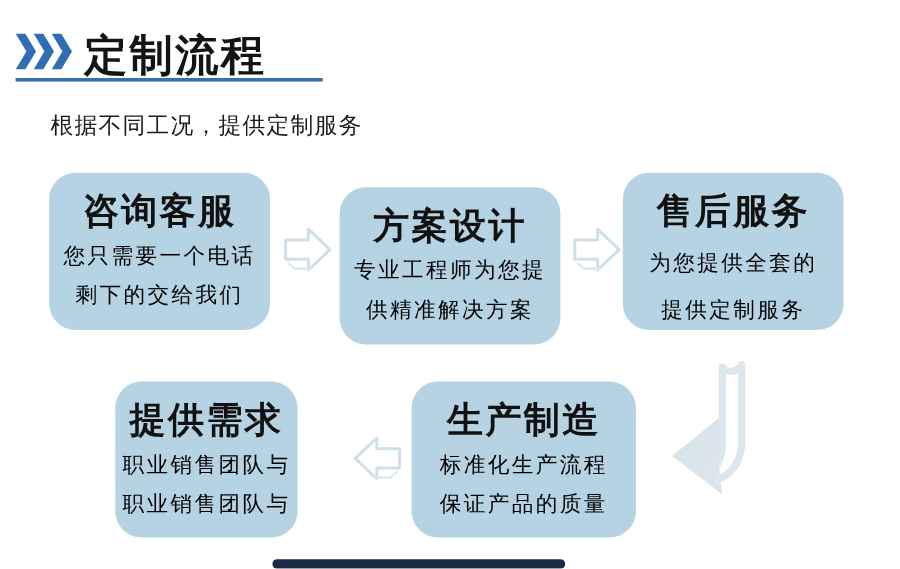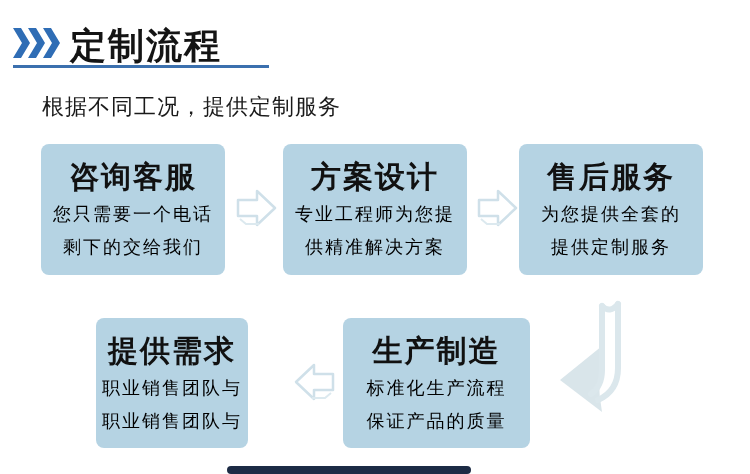--- a/index.html
+++ b/index.html
@@ -14,41 +14,41 @@
     position:absolute; left:70px; top:22px;
     font-size:36px; font-weight:700; color:#141414; letter-spacing:2px;
     font-family:Liberation Sans, sans-serif;
   }
   .title-underline {
     position:absolute; left:13px; top:65px; width:256px; height:3px;
     background:#3b70ae;
   }
   .subtitle {
     position:absolute; left:42px; top:92px;
-    font-size:22px; color:#1a1a1a; letter-spacing:1px;
+    font-size:19px; color:#1a1a1a; letter-spacing:1px;
   }
   
   .step {
     position:absolute; width:184px; height:131px;
-    background:#b5d3e3; border-radius:8px;
+    background:#b5d3e3; border-radius:22px;
     display:flex; flex-direction:column; align-items:center;
     padding-top:13px;
   }
   .step .step-title {
     font-size:30px; font-weight:700; color:#111111; letter-spacing:2px;
     line-height:40px;
   }
   .step .step-line {
     font-family:"DejaVu Serif", serif;
     font-size:18px; color:#000000; letter-spacing:2px; line-height:33px;
     white-space:nowrap;
   }
   .b1 { left:41px;  top:144px; }
-  .b2 { left:283px; top:144px;text-align:right; }
-  .b3 { left:519px; top:144px; }
+  .b2 { left:283px; top:156px;text-align:right; }
+  .b3 { left:519px; top:144px;justify-content:space-between; }
   .b4 { left:96px;  top:318px; width:152px; height:130px; }
   .b5 { left:343px; top:318px; width:187px; height:130px; }
   
   .arrow { position:absolute; width:46px; height:46px; }
   .ar1 { left:233px; top:185px; }
   .ar2 { left:474px; top:185px; }
   .al1 { left:292px; top:359px; transform:scaleX(-1); }
   .jarrow { position:absolute; left:556px; top:296px; width:76px; height:120px; }
   
   .bottom-bar {

